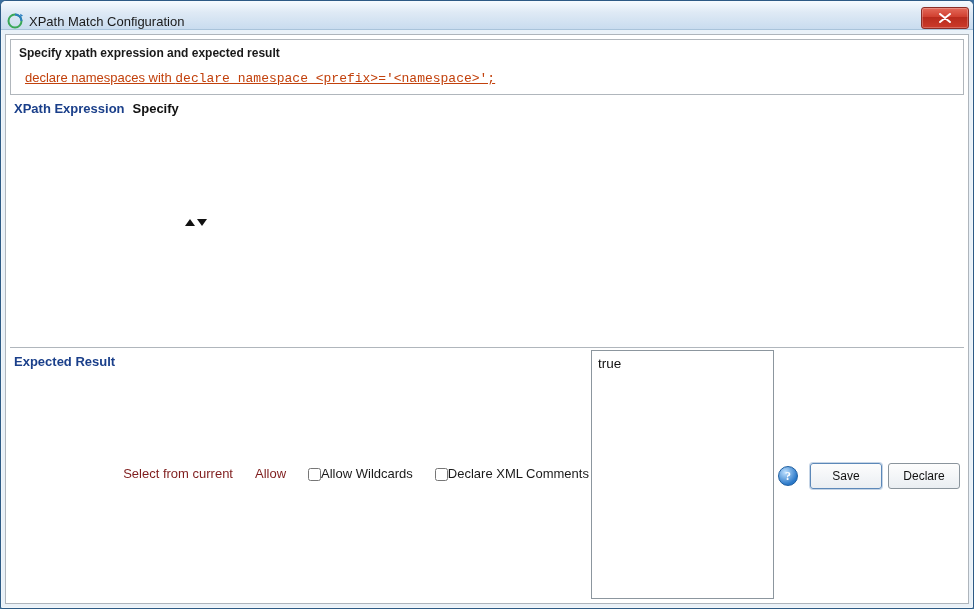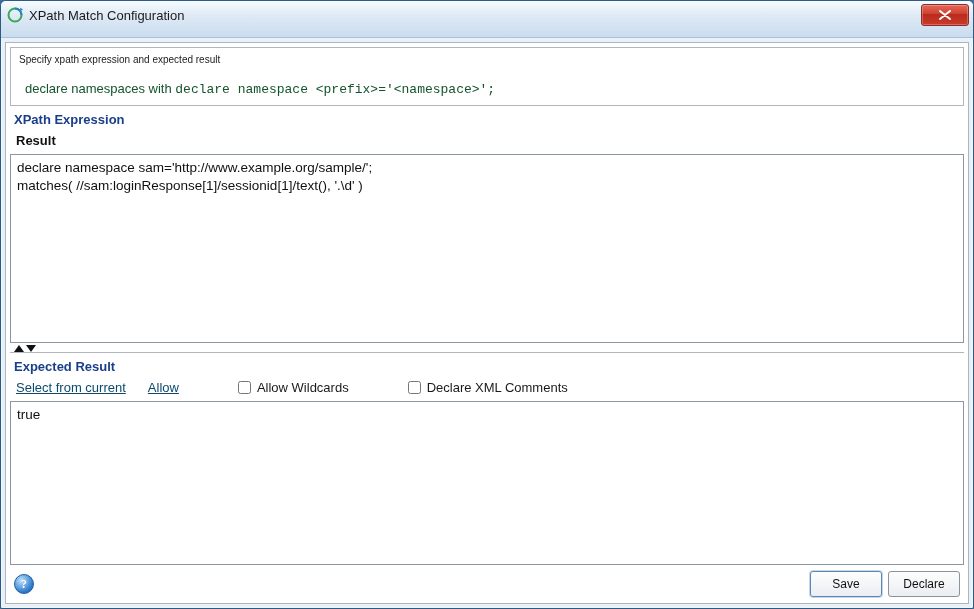--- a/index.html
+++ b/index.html
@@ -21,22 +21,22 @@
     border: 1px solid #2d5a85;
     border-radius: 6px 6px 2px 2px;
     background: #e9f1f8;
     box-shadow: inset 0 0 0 1px rgba(255,255,255,0.35);
     display: flex;
     flex-direction: column;
   }
   .titlebar {
     height: 28px;
     display: flex;
-    align-items: center;
-    padding: 0 2px 8px 6px;
+    align-items: flex-end;
+    padding: 0 2px 0 6px;
     background: linear-gradient(to bottom, #f6fbff 0%, #dfeaf5 40%, #c9dcef 100%);
     border-bottom: 1px solid #a9c3da;
     border-radius: 5px 5px 0 0;
   }
   .titlebar .app-icon {
     width: 16px;
     height: 16px;
     margin-right: 6px;
     display: inline-flex;
     align-items: center;
@@ -72,38 +72,38 @@
     padding: 4px;
     box-sizing: border-box;
   }
 
   .intro-box {
     border: 1px solid #b0b6bc;
     padding: 6px 8px 8px 8px;
     background: #ffffff;
   }
   .intro-title {
-    font-weight: normal;
-    font-size: 10px;
-    margin-bottom: 16px;
+    font-weight: bold;
+    font-size: 12px;
+    margin-bottom: 10px;
   }
   .intro-desc {
     font-size: 13px;
-    color: #14532d;
+    color: #c2410c;
     padding-left: 6px;
+    text-decoration: underline;
   }
   .intro-desc .mono {
     font-family: Consolas, "Courier New", monospace;
     font-size: 13px;
   }
 
   .section-top {
     flex: 1;
     display: flex;
-    flex-direction: column;
     margin-top: 2px;
     min-height: 0;
   }
 
   .section-header {
     font-weight: bold;
     color: #1a3f8a;
     font-size: 13px;
     padding: 4px 2px 2px 4px;
   }
@@ -149,43 +149,40 @@
   }
   .tri.down {
     border-left: 5px solid transparent;
     border-right: 5px solid transparent;
     border-top: 7px solid #111;
   }
 
   .section-bottom {
     flex: 1;
     display: flex;
-    flex-direction: column;
+    flex-direction: row;
     min-height: 0;
     border-top: 1px solid #b0b6bc;
     padding-top: 2px;
   }
 
   .options-row {
     display: flex;
     align-items: center;
     gap: 22px;
     padding: 4px 2px 6px 6px;
     font-size: 13px;
   }
   .link-btn {
-    color: #0c4a6e;
+    color: #7f1d1d;
     cursor: default;
-    text-decoration: underline;
   }
   .chk {
     display: inline-flex;
-    align-items: center;
-    gap: 6px;
-    margin-left: 37px;
+    align-items: flex-end;
   }
   .chk input[type="checkbox"] {
     width: 13px;
     height: 13px;
     margin: 0;
   }
 
   .footer {
     display: flex;
     align-items: center;
@@ -249,23 +246,21 @@
 
     <div class="intro-box">
       <div class="intro-title">Specify xpath expression and expected result</div>
       <div class="intro-desc">
         <span>declare namespaces with </span><span class="mono">declare namespace &lt;prefix&gt;='&lt;namespace&gt;';</span>
       </div>
     </div>
 
     <div class="section-top">
       <div class="section-header">XPath Expression</div>
-      <div class="subline">Result</div>
-      <div id="xpath-area" class="text-area-box" contenteditable="true" style="">declare namespace sam='http://www.example.org/sample/';
-matches( //sam:loginResponse[1]/sessionid[1]/text(), '.\d' )</div>
+      <div class="subline">Specify</div>
       <div class="splitter-row">
         <span class="tri up"></span>
         <span class="tri down"></span>
       </div>
     </div>
 
     <div class="section-bottom">
       <div class="section-header">Expected Result</div>
       <div class="options-row">
         <span class="link-btn">Select from current</span>

